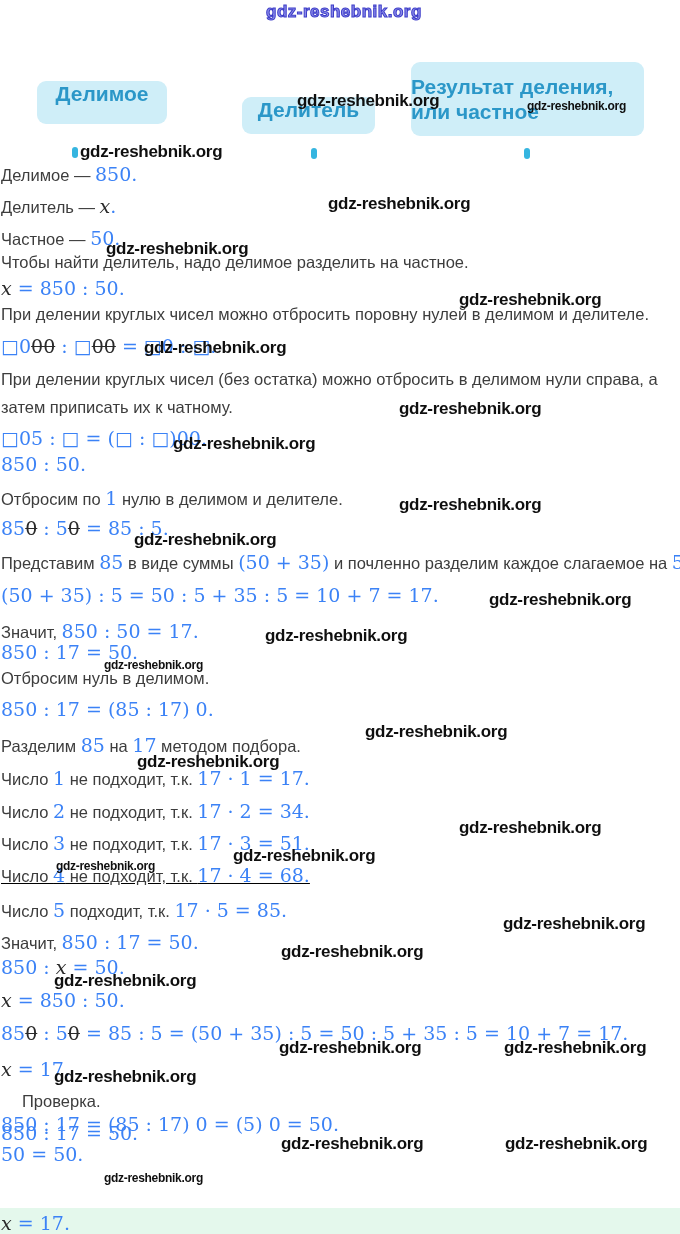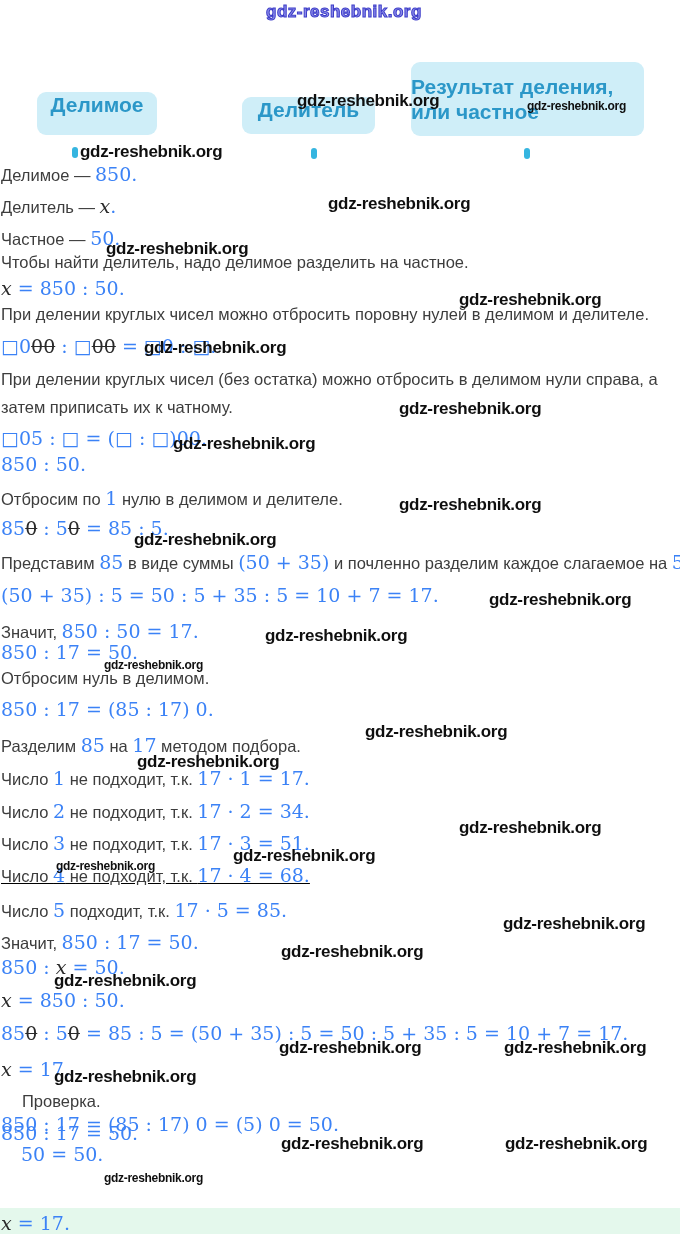--- a/index.html
+++ b/index.html
@@ -15,21 +15,21 @@
     position:absolute;
     background:#cfeef8;
     border-radius:9px;
     display:flex;align-items:flex-start;justify-content:center;
     color:#2b97c8;
     font-weight:700;
     font-size:21px;
     text-align:center;
     line-height:25px;
   }
-  #box-dividend{left:37px;top:92px;width:120px;height:43px;}
+  #box-dividend{left:37px;top:81px;width:130px;height:43px;}
   #box-divisor{left:242px;top:97px;width:133px;height:37px;}
   #box-quotient{left:411px;top:62px;width:233px;height:74px;flex-direction:column;}
   
   .cdot{
     position:absolute;
     width:6px;height:11px;border-radius:3px;
     background:#35b5e0;
   }
   
   .line{
@@ -139,21 +139,21 @@
       <div class="line" style="top: 864px; text-decoration: underline;"><span class="seg-sans">Число </span><span class="seg-math">4</span><span class="seg-sans"> не подходит, т.к. </span><span class="seg-math">17 · 4 = 68.</span></div>
       <div class="line" style="top: 899px;"><span class="seg-sans">Число </span><span class="seg-math">5</span><span class="seg-sans"> подходит, т.к. </span><span class="seg-math">17 · 5 = 85.</span></div>
       <div class="line" style="top: 931px;"><span class="seg-sans">Значит, </span><span class="seg-math">850 : 17 = 50.</span></div>
       <div class="line" style="top: 956px;"><span class="seg-math">850 : </span><span class="seg-mathi">x</span><span class="seg-math"> = 50.</span></div>
       <div class="line" style="top: 989px;"><span class="seg-mathi">x</span><span class="seg-math"> = 850 : 50.</span></div>
       <div class="line" style="top: 1022px;"><span class="seg-math">85</span><span class="seg-maths">0</span><span class="seg-math"> : 5</span><span class="seg-maths">0</span><span class="seg-math"> = 85 : 5 = (50 + 35) : 5 = 50 : 5 + 35 : 5 = 10 + 7 = 17.</span></div>
       <div class="line" style="top: 1058px;"><span class="seg-mathi">x</span><span class="seg-math"> = 17.</span></div>
       <div class="line" style="top: 1092px; padding-left: 21px;"><span class="seg-sans">Проверка.</span></div>
       <div class="line" style="top: 1122px;"><span class="seg-math">850 : 17 = 50.</span></div>
       <div class="line" style="top: 1113px;"><span class="seg-math">850 : 17 = (85 : 17) 0 = (5) 0 = 50.</span></div>
-      <div class="line" style="top: 1143px; padding-left: 20px;"><span class="seg-math">50 = 50.</span></div>
+      <div class="line" style="top: 1143px;"><span class="seg-math">50 = 50.</span></div>
       <div class="line" style="top: 1212px;"><span class="seg-mathi">x</span><span class="seg-math"> = 17.</span></div>
     </div>
   <div id="watermarks-layer">
       <div class="wm wm-outline" style="left: 266px; top: 2px;">gdz-reshebnik.org</div>
       <div class="wm" style="left: 297px; top: 91px;">gdz-reshebnik.org</div>
       <div class="wm wm-small" style="left: 527px; top: 99px;">gdz-reshebnik.org</div>
       <div class="wm" style="left: 80px; top: 142px;">gdz-reshebnik.org</div>
       <div class="wm" style="left: 328px; top: 194px;">gdz-reshebnik.org</div>
       <div class="wm" style="left: 106px; top: 239px;">gdz-reshebnik.org</div>
       <div class="wm" style="left: 459px; top: 290px;">gdz-reshebnik.org</div>

